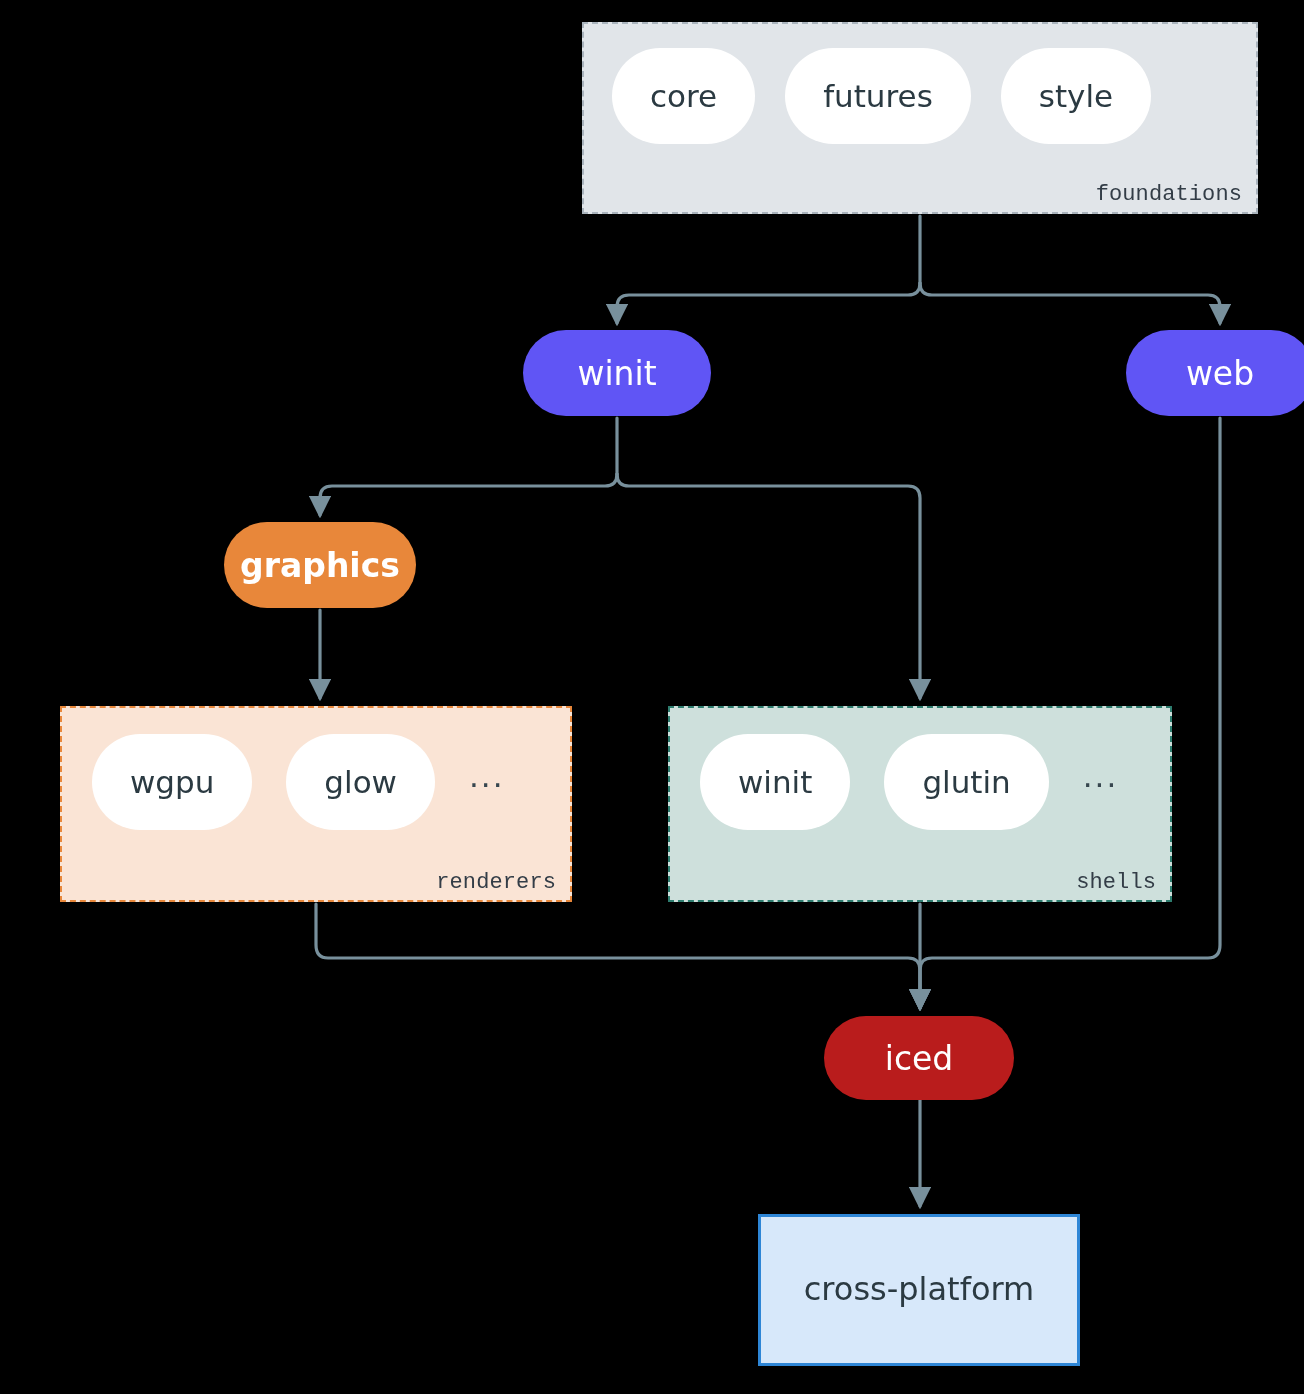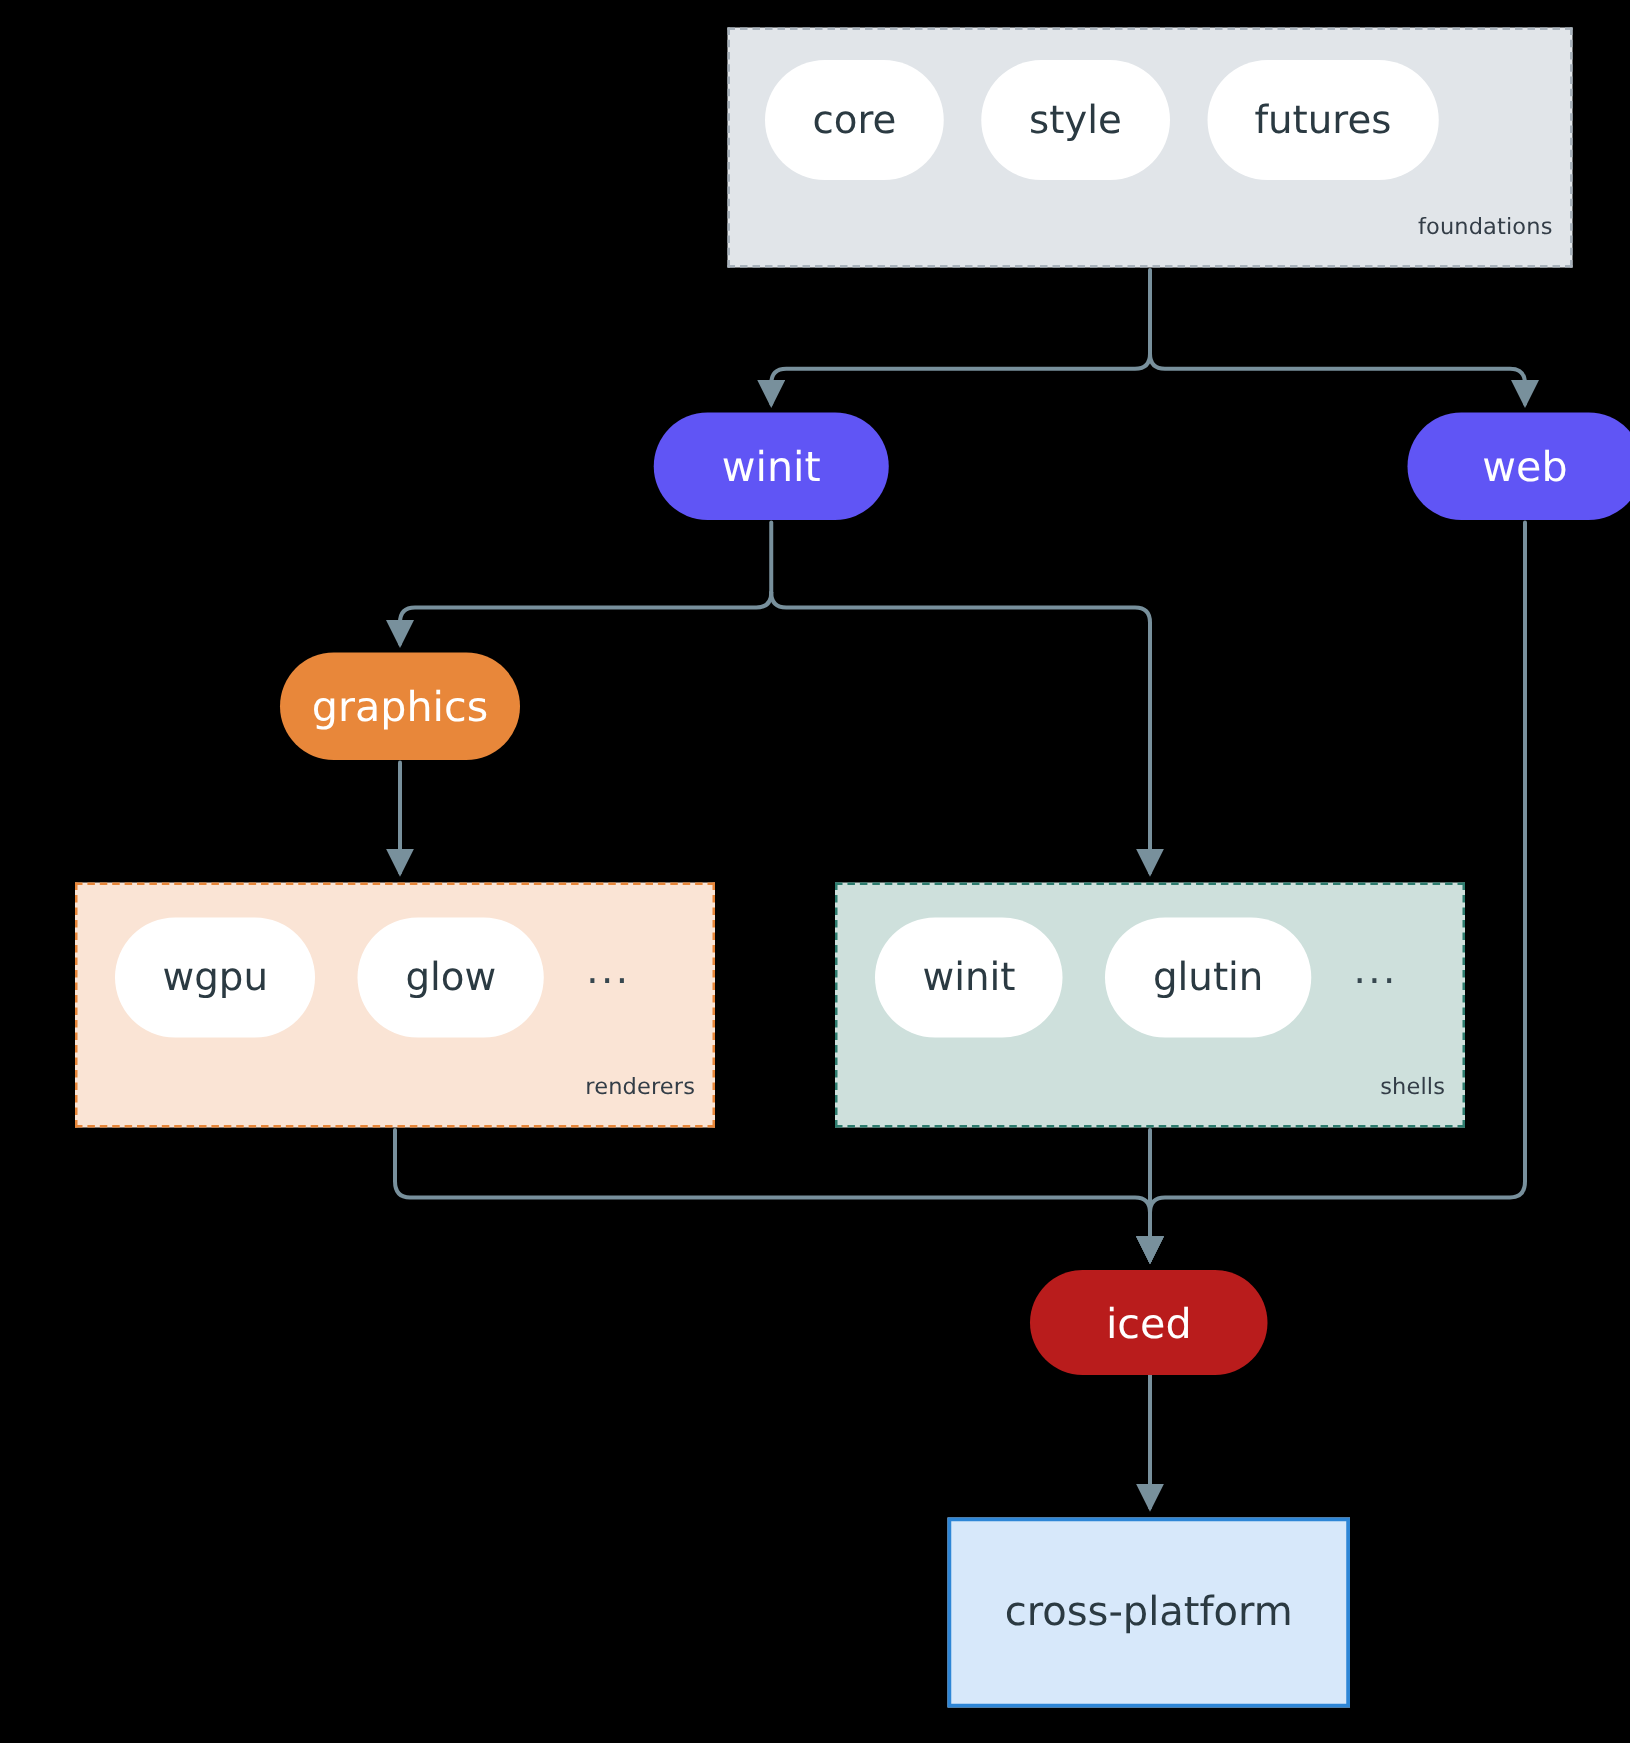--- a/index.html
+++ b/index.html
@@ -14,25 +14,26 @@
 
   
   .group{
     position:absolute;
     box-sizing:border-box;
     border-style:dashed;
     border-width:2px;
   }
   .group .glabel{
     position:absolute;
-    right:14px;bottom:20px;
-    font-size:18px;
+    right:14px;bottom:5px;
+    font-size:22px;
     color:#333d47;
     letter-spacing:.1px;
     white-space:nowrap;
+    font-family:Liberation Mono, monospace;
   }
   .group .row{
     position:absolute;
     left:30px;top:26px;
     display:flex;align-items:center;gap:34px;
   }
   .pill{
     background:#ffffff;
     border-radius:60px;
     color:#2b3a42;
@@ -74,21 +75,21 @@
     position:absolute;
     box-sizing:border-box;
     display:flex;align-items:center;justify-content:center;
     color:#ffffff;
     font-size:33px;
     border-radius:80px;
     white-space:nowrap;
   }
   #node-native{left:487px;top:330px;width:188px;height:86px;background:#6055f5;}
   #node-web{left:1090px;top:330px;width:188px;height:86px;background:#6055f5;}
-  #node-graphics{left:188px;top:522px;width:192px;height:86px;background:#e8873a;}
+  #node-graphics{left:188px;top:522px;width:192px;height:86px;background:#e8873a;font-weight:bold;}
   #node-iced{left:788px;top:1016px;width:190px;height:84px;background:#b91c1c;}
 
   
   #node-app{
     position:absolute;
     left:722px;top:1214px;width:322px;height:152px;
     background:#d7e8fa;
     border:3px solid #2e86d6;
     box-sizing:border-box;
     display:flex;flex-direction:column;
@@ -129,22 +130,22 @@
 
       <path d="M 884 904 L 884 1008" marker-end="url(#arrow)"></path>
 
       <path d="M 884 1100 L 884 1206" marker-end="url(#arrow)"></path>
     </g>
   </svg>
 
   <div class="group" id="grp-foundations">
     <div class="row">
       <div class="pill">core</div>
+      <div class="pill">futures</div>
       <div class="pill">style</div>
-      <div class="pill">futures</div>
     </div>
     <div class="glabel">foundations</div>
   </div>
 
   <div class="node" id="node-native">winit</div>
 
   <div class="node" id="node-web">web</div>
 
   <div class="node" id="node-graphics">graphics</div>
 

